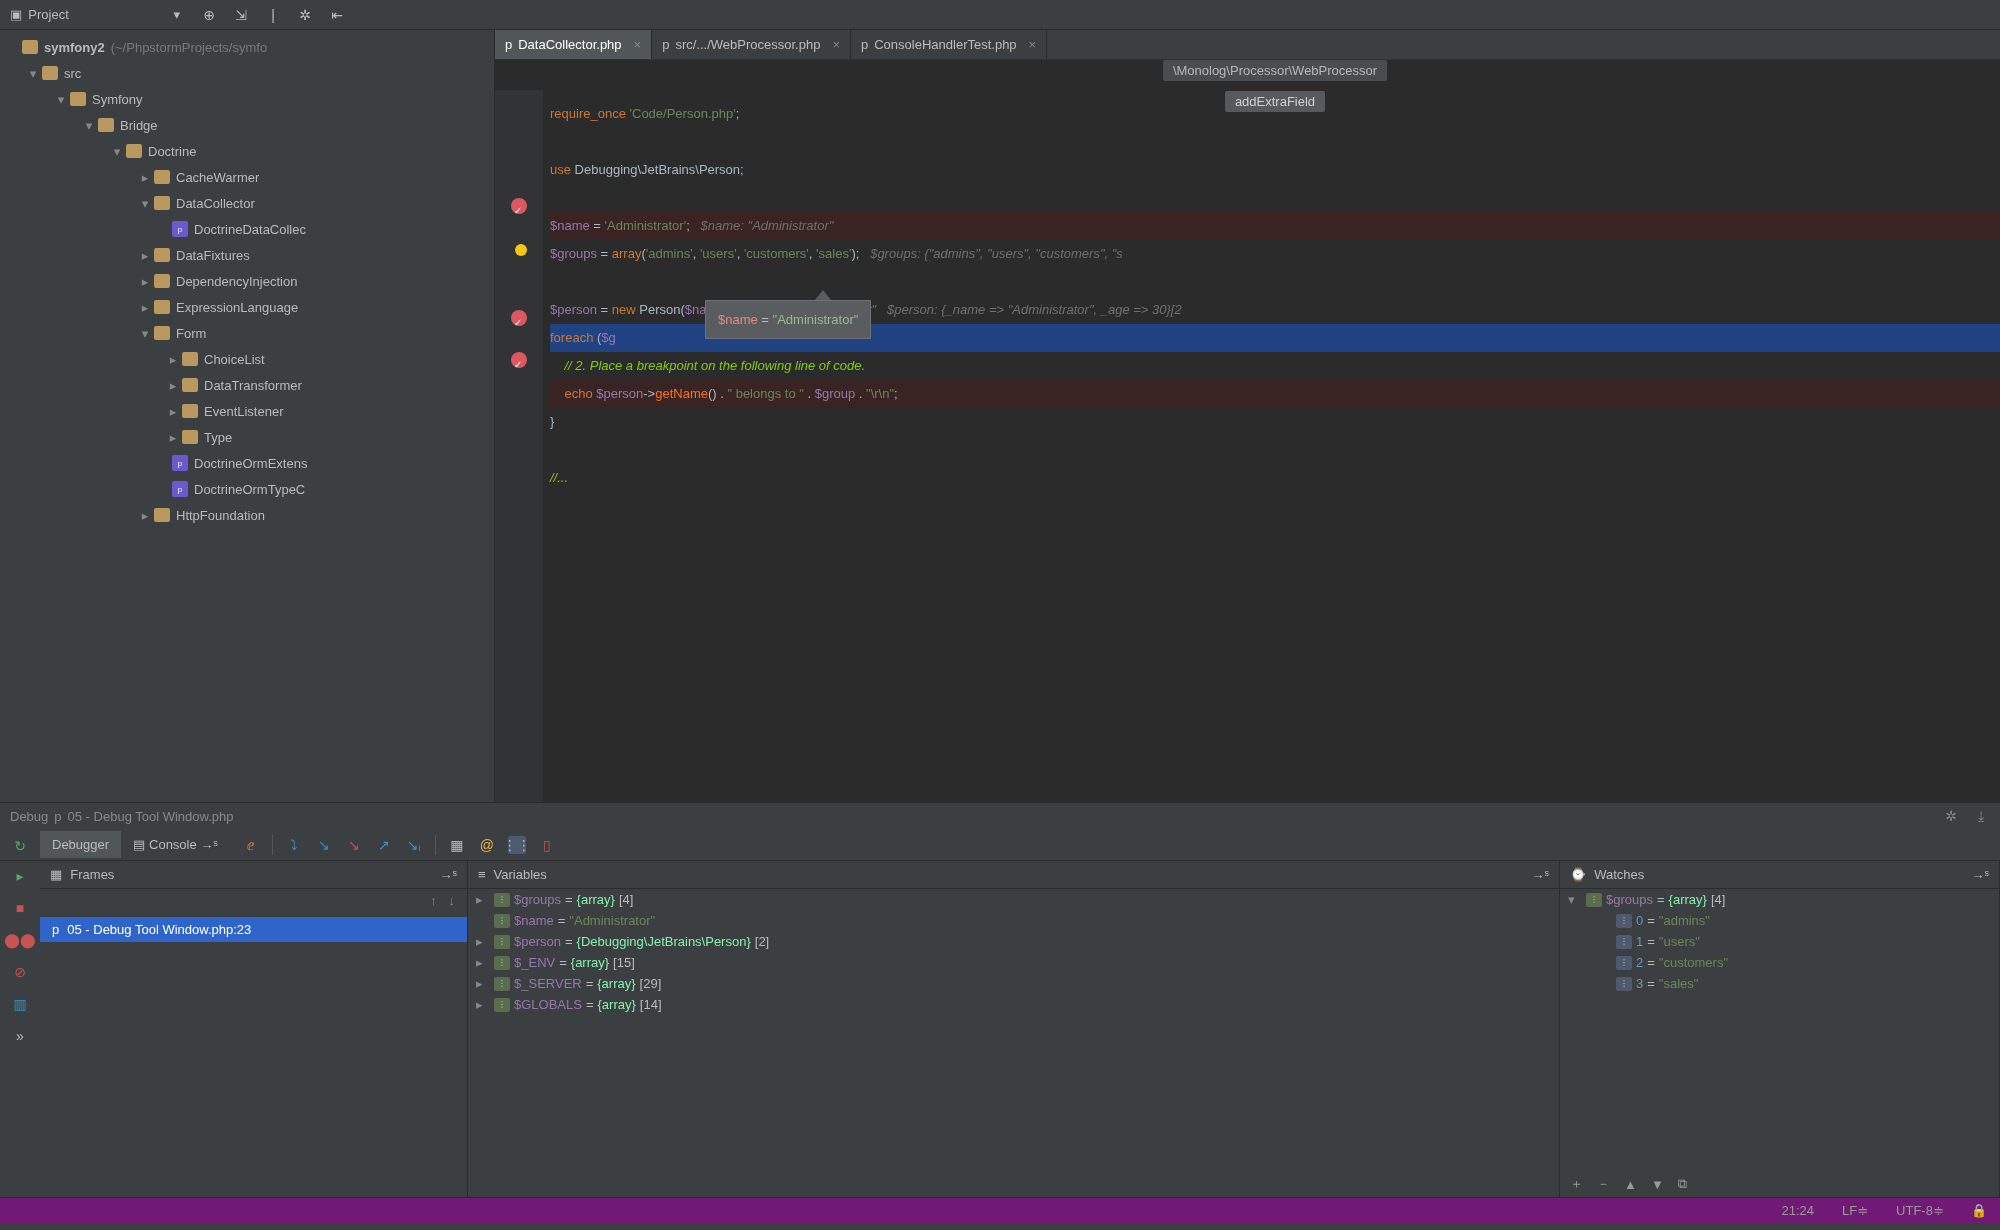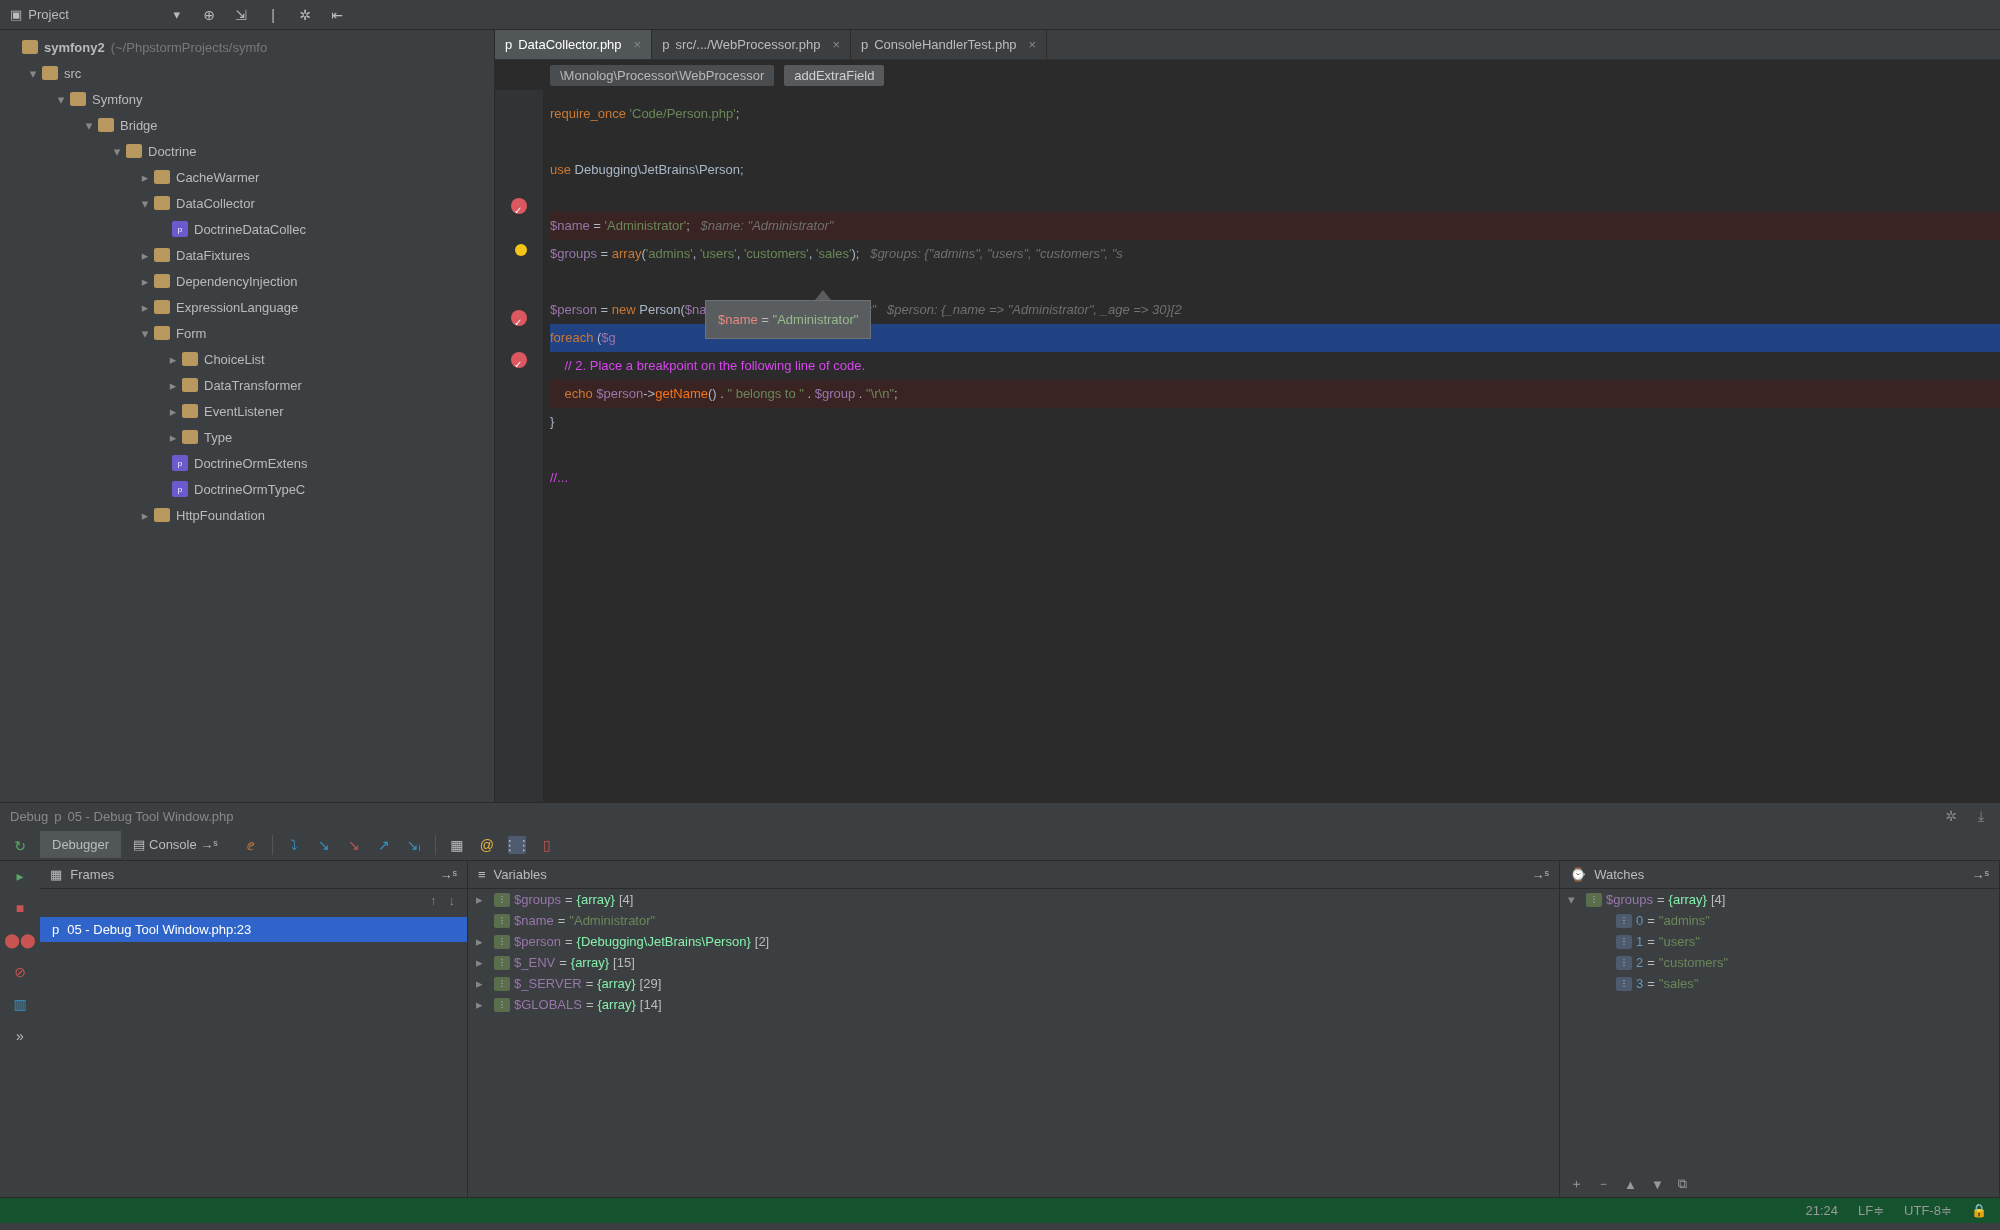--- a/index.html
+++ b/index.html
@@ -19,35 +19,35 @@
 .tree-item .file-php { width: 16px; height: 16px; background: #6a5acd; border-radius: 2px; margin: 0 6px 0 2px; display: inline-flex; align-items: center; justify-content: center; font-size: 8px; color: #fff; }
 .tree-item .lbl { color: #bababa; }
 .tree-item .lbl.dim { color: #787878; }
 .tree-item .lbl.bold { font-weight: bold; }
 
 .editor-area { flex: 1; background: #2b2b2b; display: flex; flex-direction: column; }
 .tabs { display: flex; background: #3c3f41; height: 30px; border-bottom: 1px solid #323232; }
 .tab { display: flex; align-items: center; padding: 0 10px; gap: 6px; border-right: 1px solid #2b2b2b; color: #bbb; }
 .tab .x { color: #888; margin-left: 6px; cursor: pointer; }
 .tab.active { background: #515658; color: #fff; }
-.breadcrumb-row { height: 30px; display: flex; align-items: center; padding-left: 55px; gap: 10px; background: #2b2b2b; }
+.breadcrumb-row { height: 30px; display: flex; align-items: center; padding-left: 55px; gap: 10px; background: #2b2b2b; flex-direction: column; }
 .breadcrumb { background: #4a4d4f; color: #b7b7b7; padding: 3px 10px; border-radius: 2px; }
 .breadcrumb.light { background: #565a5c; color: #d0d0d0; }
 
 .code { font-family: Menlo, Consolas, monospace; font-size: 14px; line-height: 28px; position: relative; flex: 1; padding-left: 55px; padding-top: 10px; }
 .gutter { position: absolute; left: 0; top: 0; bottom: 0; width: 48px; background: #313335; }
 .bp { position: absolute; left: 16px; width: 16px; height: 16px; background: #db5860; border-radius: 50%; }
 .bp.check::after { content: "✓"; color: #fff; font-size: 10px; position: absolute; left: 3px; top: -1px; }
 .bulb { position: absolute; left: 20px; width: 12px; height: 12px; background: #f5c518; border-radius: 50%; }
 .code .kw { color: #cc7832; }
 .code .str { color: #6a8759; }
 .code .var { color: #9876aa; }
 .code .func { color: #f97316; }
 .code .cls { color: #a9b7c6; }
-.code .comment { color: #d946ef; }
+.code .comment { color: #84cc16; font-style: italic; }
 .code .inline { color: #707070; font-style: italic; }
 .code .white { color: #a9b7c6; }
 .line { white-space: pre; }
 .line.bp-line { background: #3a2323; }
 .line.current { background: #214283; }
 
 .tooltip { position: absolute; background: #5a5d5f; border: 1px solid #6e7173; padding: 4px 12px; font-family: Menlo, monospace; font-size: 14px; }
 .tooltip .var { color: #e8887e; }
 .tooltip .val { color: #98b98e; }
 .tooltip-arrow { position: absolute; width: 0; height: 0; border-left: 8px solid transparent; border-right: 8px solid transparent; border-bottom: 10px solid #5a5d5f; }
@@ -80,21 +80,21 @@
 .var-row .badge.idx { background: #4e5a6e; }
 .var-row .name { color: #9876aa; }
 .var-row .eq { color: #bbb; }
 .var-row .type { color: #86efac; }
 .var-row .val { color: #6a8759; }
 .var-row .num { color: #6897bb; }
 
 .watches { width: 440px; font-family: Menlo, monospace; font-size: 13px; }
 .watch-footer { height: 26px; display: flex; align-items: center; gap: 14px; padding: 0 10px; color: #999; }
 
-.status-bar { height: 26px; background: #14532d; border-top: 1px solid #2b2b2b; display: flex; align-items: center; justify-content: flex-end; padding: 0 12px; gap: 20px; color: #999; }
+.status-bar { height: 26px; background: #701a75; border-top: 1px solid #2b2b2b; display: flex; align-items: center; justify-content: flex-end; padding: 0 12px; gap: 28px; color: #999; }
 </style>
 </head>
 <body>
 
 <div class="top-bar">
   <div class="project-label">
     <span>▣</span>
     <span>Project</span>
     <span class="dd">▾</span>
   </div>

